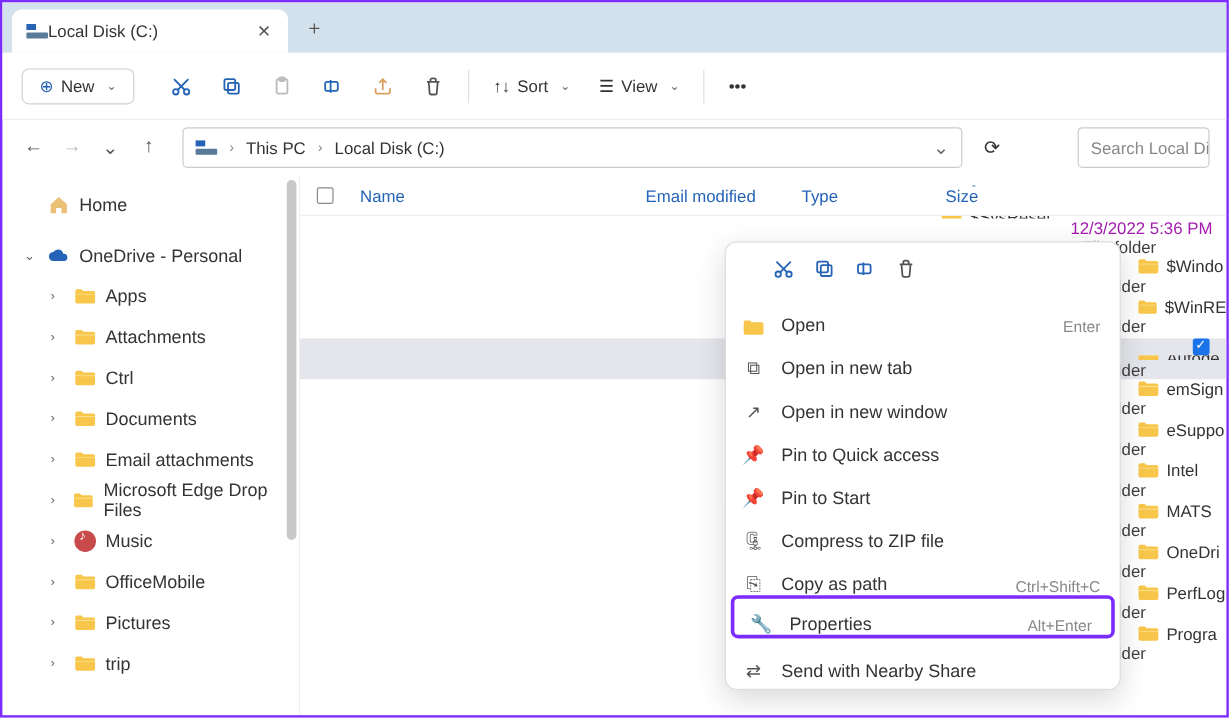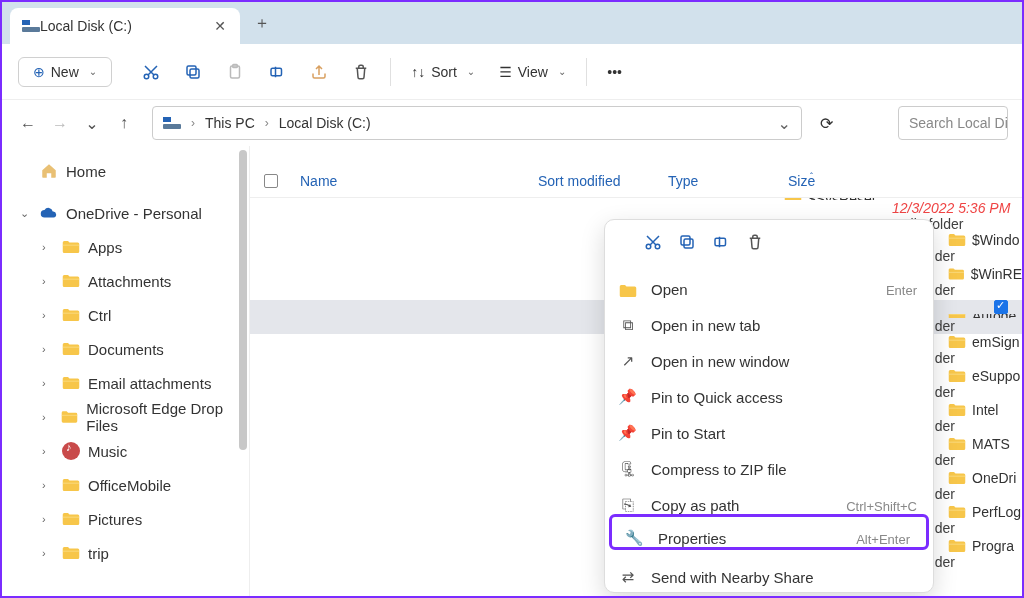--- a/index.html
+++ b/index.html
@@ -31,36 +31,36 @@
 .searchbox { margin-left: auto; height: 34px; border: 1px solid #ccc; border-radius: 4px; padding: 0 10px; display: flex; align-items: center; color: #888; font-size: 14px; width: 110px; overflow: hidden; white-space: nowrap; }
 
 
 .body { display: flex; height: calc(100% - 144px); }
 .sidebar { width: 248px; border-right: 1px solid #eee; overflow: hidden; position: relative; padding-top: 8px; }
 .sb-item { display: flex; align-items: center; height: 34px; padding-left: 18px; font-size: 15px; color: #333; gap: 8px; }
 .sb-item.sub { padding-left: 40px; }
 .sb-chev { width: 12px; font-size: 11px; color: #666; }
 .sb-scroll { position: absolute; right: 2px; top: 4px; width: 8px; height: 300px; background: #c8c8c8; border-radius: 4px; }
 
-.main { flex: 1; position: relative; margin-top: 18px; }
+.main { flex: 1; position: relative; }
 .colhead { display: flex; align-items: center; height: 34px; font-size: 14px; color: #2463b5; border-bottom: 1px solid #eee; }
 .colhead > div { padding: 0 8px; }
 .col-chk { width: 42px; display: flex; justify-content: center; }
 .col-name { width: 238px; }
 .col-date { width: 130px; }
 .col-type { width: 120px; }
 .col-size { width: 80px; position: relative; }
 .sort-caret { font-size: 9px; position: absolute; top: -2px; left: 30px; color: #2463b5; }
 .checkbox { width: 14px; height: 14px; border: 1px solid #888; border-radius: 2px; }
 
 .row { display: flex; align-items: flex-end; height: 34px; font-size: 14px; color: #333; flex-direction: column; }
 .row.sel { background: #e4e6eb; }
 .row .col-chk { width: 42px; display: flex; justify-content: center; }
 .row .col-name { width: 238px; display: flex; align-items: center; gap: 6px; overflow: hidden; }
-.row .col-date { width: 130px; color: #ef4444; font-style: italic; }
+.row .col-date { width: 130px; color: #a21caf; }
 .row .col-type { width: 120px; color: #404040; }
 .checked { background: #1a73e8; border-color: #1a73e8; position: relative; }
 .checked::after { content: "✓"; color: #fff; font-size: 11px; position: absolute; left: 1px; top: -2px; }
 
 
 .fld { width: 18px; height: 14px; }
 .fld-y { fill: #f7c64a; }
 .fld-top { fill: #fbe08e; }
 
 
@@ -275,21 +275,21 @@
         </div>
       </div>
   </div>
 
   <div class="main">
     <div class="colhead">
       <div class="col-chk">
           <div class="checkbox"></div>
         </div>
       <div class="col-name">Name</div>
-      <div class="col-date">Sort modified</div>
+      <div class="col-date">Email modified</div>
       <div class="col-type">Type</div>
       <div class="col-size"><span class="sort-caret">ˆ</span><span>Size</span></div>
     </div>
     <div id="rows">
         <div class="row">
           <div class="col-chk"></div>
           <div class="col-name">
             <svg class="fld" viewBox="0 0 24 18">
               <path class="fld-y" d="M1 3a2 2 0 012-2h5l2 2h11a2 2 0 012 2v10a2 2 0 01-2 2H3a2 2 0 01-2-2z"></path>
               <path class="fld-top" d="M1 6h22v1H1z"></path>

